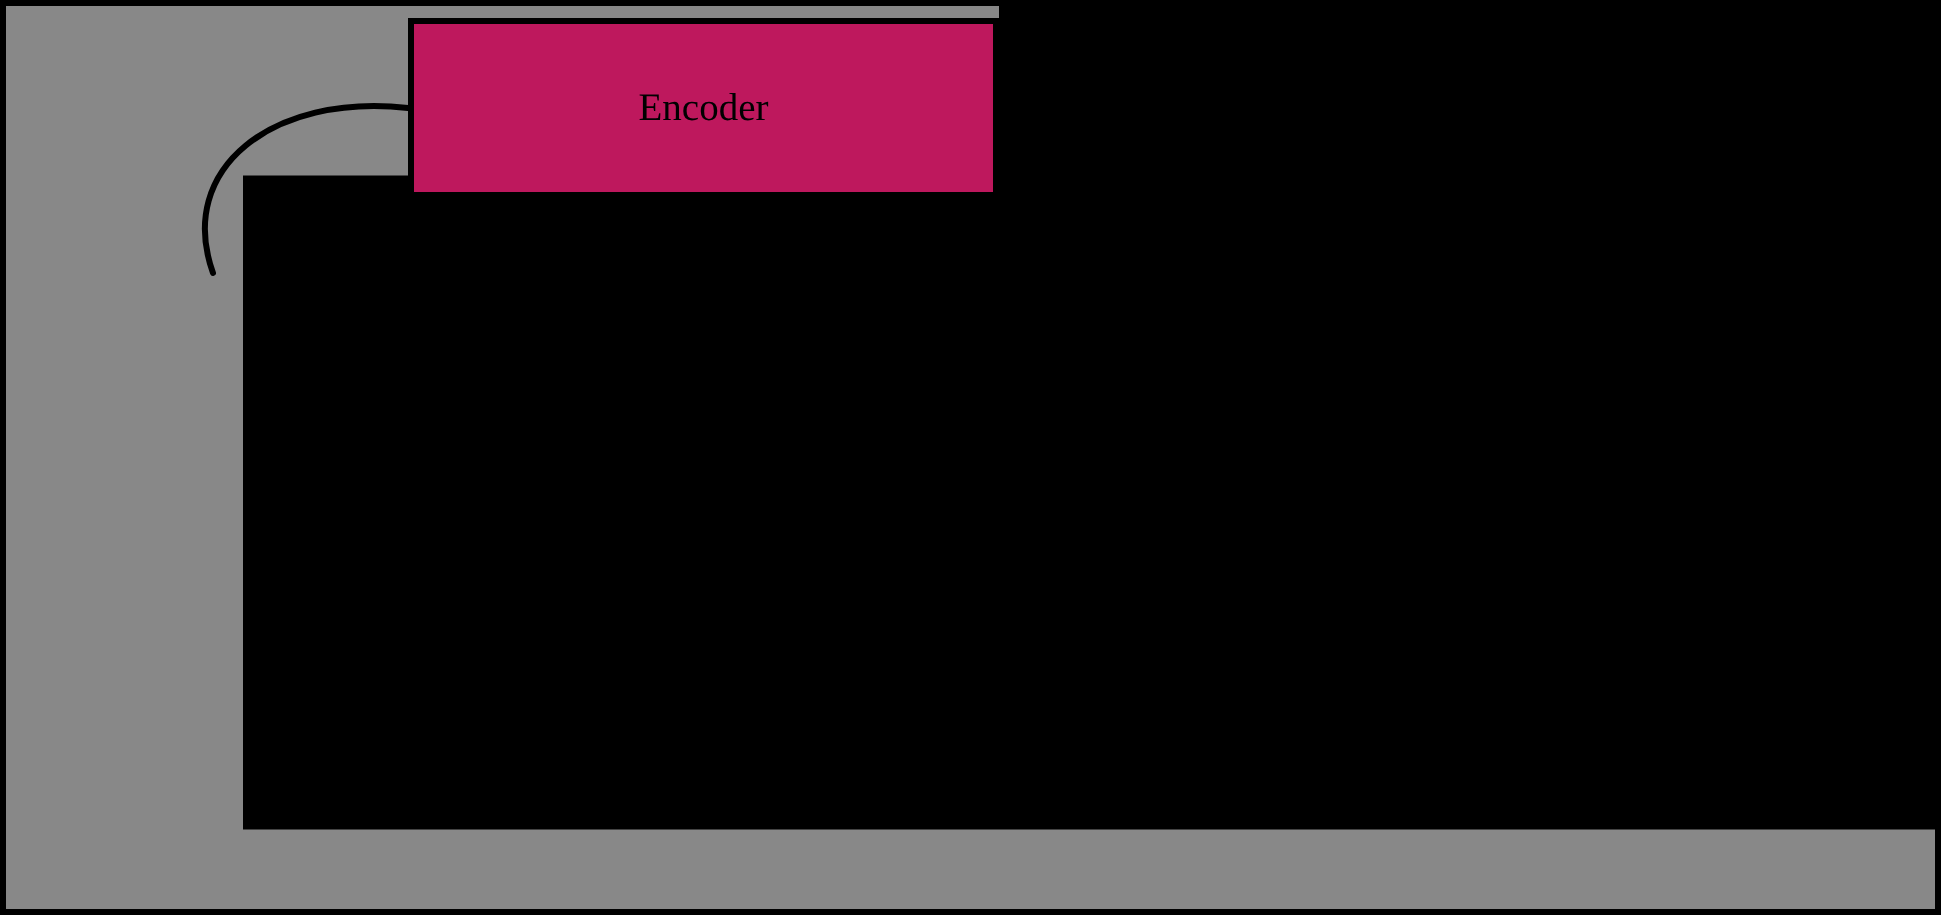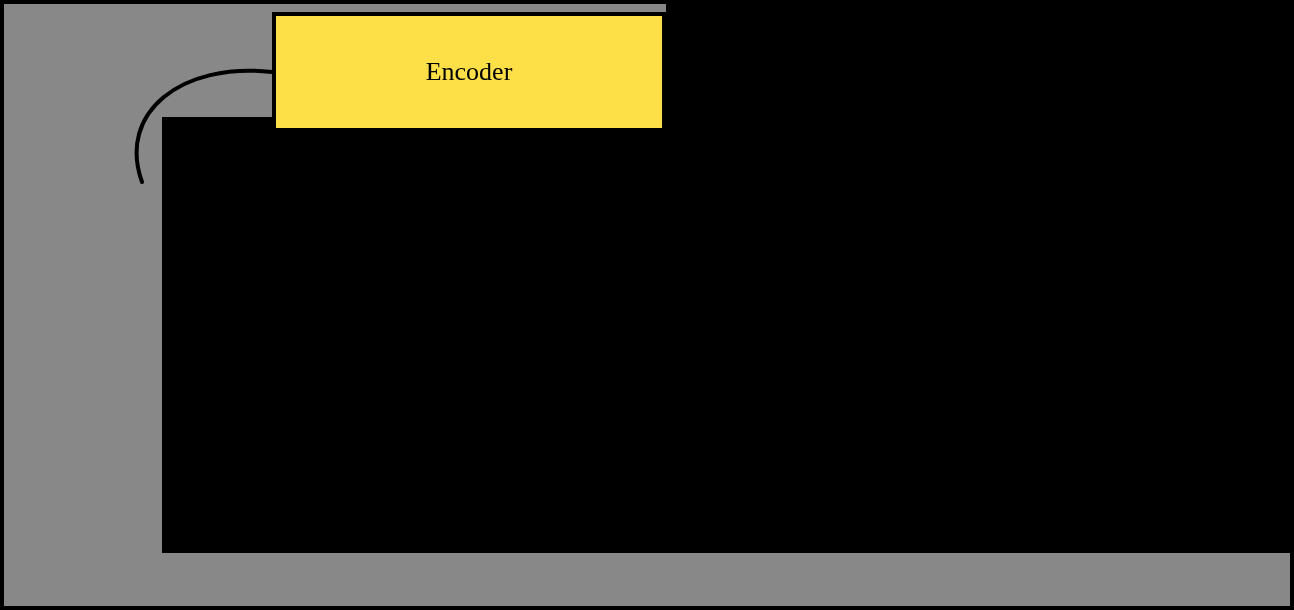--- a/index.html
+++ b/index.html
@@ -38,21 +38,21 @@
       height: 136px;
       background: #000;
     }
     .encoder-box {
       position: absolute;
       left: 268px;
       top: 8px;
       width: 394px;
       height: 120px;
       border: 4px solid #000;
-      background: #fde047;
+      background: #be185d;
       display: flex;
       align-items: center;
       justify-content: center;
     }
     .encoder-label {
       font-size: 26px;
       color: #000;
     }
     .curve-svg {
       position: absolute;

